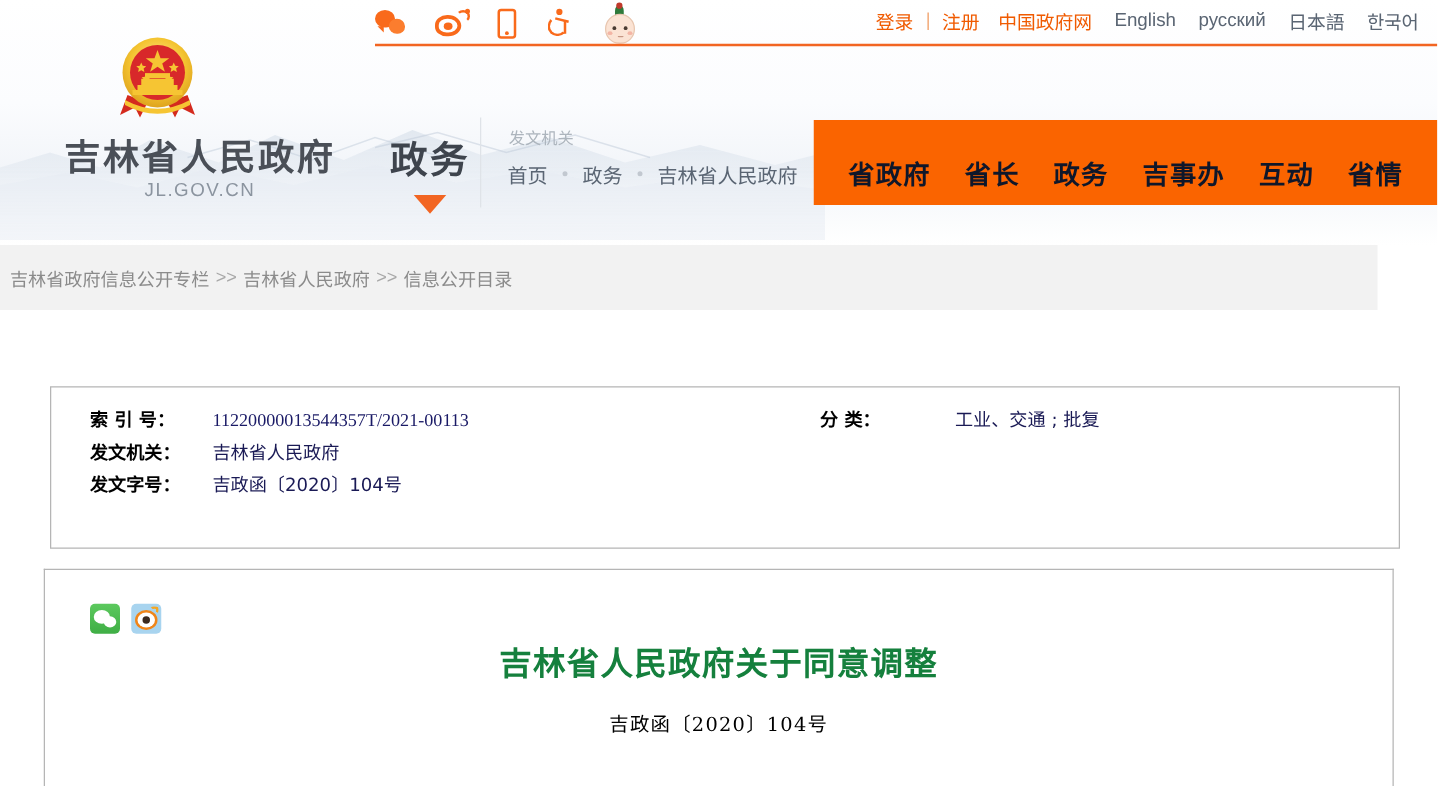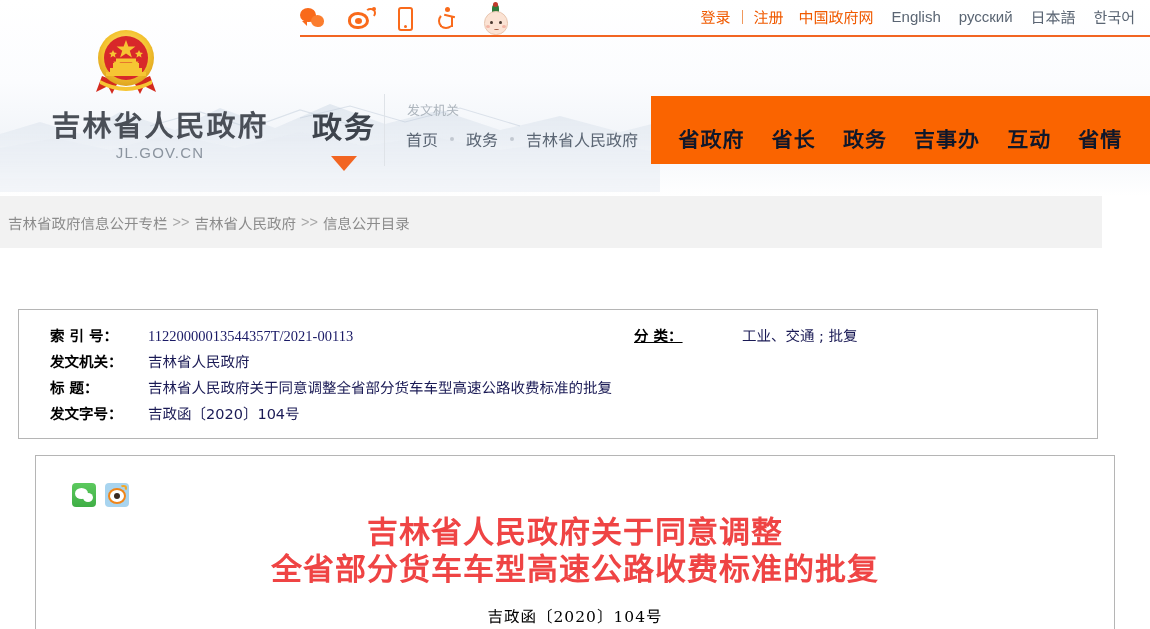--- a/index.html
+++ b/index.html
@@ -175,21 +175,21 @@
     display: flex; align-items: center;
     padding-left: 8px;
   }
   .crumb-bar .crumb { font-size: 14.5px; color: #8b8b8b; text-decoration:none; }
   .crumb-bar .arrow { font-size: 14.5px; color: #a8a8a8; margin: 0 5px; }
 
   
   .content { position: relative; width: 1150px; background: #fff; }
 
   .meta-panel {
-    position: absolute; left: 18px; top: 61px;
+    position: absolute; left: 40px; top: 61px;
     width: 1080px; height: 130px;
     border: 1px solid #b5b5b5;
     background: #ffffff;
   }
   .meta-grid {
     position: relative; width: 100%; height: 100%;
     padding: 14px 0 0 0;
   }
   .meta-row {
     display: flex; align-items: baseline;
@@ -197,21 +197,21 @@
   }
   .meta-cell { display: flex; align-items: baseline; }
   .meta-cell.left  { width: 615px; padding-left: 31px; }
   .meta-cell.right { width: 440px; padding-left: 0px; }
   .meta-label {
     font-size: 14.5px; font-weight: bold; color: #000;
     font-family: "DejaVu Sans", "Liberation Sans", sans-serif;
     white-space: nowrap;
   }
   .meta-cell.left  .meta-label { width: 98px; }
-  .meta-cell.right .meta-label { width: 108px; text-decoration: underline; }
+  .meta-cell.right .meta-label { width: 108px; }
   .meta-value {
     font-size: 14.5px; color: #1a1a66;
     font-family: "Liberation Serif", "DejaVu Serif", serif;
     white-space: nowrap;
   }
   .meta-value.serif-cn {
     font-family: "DejaVu Sans", "Liberation Sans", sans-serif;
     color: #1a1a55;
   }
 
@@ -239,21 +239,21 @@
     box-shadow: 0 0 0 2px #f08519;
   }
   .share-weibo .pup { position:absolute; left:9px; top:10px; width:6px;height:6px;background:#3b2a20;border-radius:50%;}
   .share-weibo .arc { position:absolute; right:2px; top:2px; width:7px;height:6px;border:2px solid #f5a623;
       border-radius:50%; border-left-color:transparent;border-bottom-color:transparent;}
 
   .doc-title {
     margin: 0; padding-top: 58px;
     text-align: center;
     font-family: "DejaVu Serif", "Liberation Serif", serif;
-    font-size: 31px; font-weight: bold; color: #ef4444;
+    font-size: 26px; font-weight: bold; color: #15803d;
     line-height: 37px; letter-spacing: 1px;
   }
   .doc-number {
     margin-top: 16px; text-align: center;
     font-family: "DejaVu Serif", "Liberation Serif", serif;
     font-size: 15.5px; color: #000;
     letter-spacing: 1px;
   }
 </style>
 </head>
@@ -398,26 +398,20 @@
         </div>
       </div>
 
       <div class="meta-row">
         <div class="meta-cell left">
           <span class="meta-label">发文机关：</span>
           <span class="meta-value serif-cn">吉林省人民政府</span>
         </div>
       </div>
 
-      <div class="meta-row">
-        <div class="meta-cell left">
-          <span class="meta-label">标 题：</span>
-          <span class="meta-value serif-cn">吉林省人民政府关于同意调整全省部分货车车型高速公路收费标准的批复</span>
-        </div>
-      </div>
 
       <div class="meta-row">
         <div class="meta-cell left">
           <span class="meta-label">发文字号：</span>
           <span class="meta-value serif-cn">吉政函〔2020〕104号</span>
         </div>
       </div>
 
     </div>
   </div>
@@ -430,18 +424,17 @@
       </span>
       <span class="share-ic share-weibo" title="分享到微博">
         <span class="ring"></span>
           <span class="pup"></span>
           <span class="arc"></span>
       </span>
     </div>
 
     <h1 class="doc-title">
       <span>吉林省人民政府关于同意调整</span><br>
-      <span>全省部分货车车型高速公路收费标准的批复</span>
     </h1>
     <div class="doc-number">吉政函〔2020〕104号</div>
   </div>
 
 </div>
 
 </body></html>

